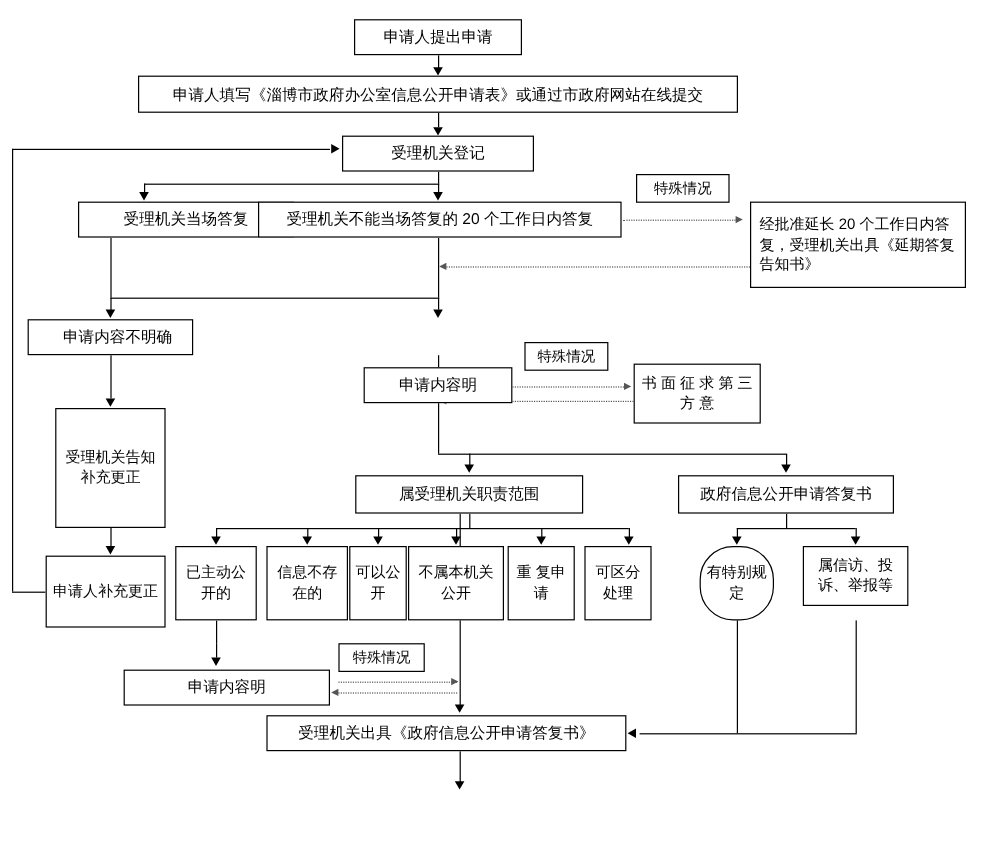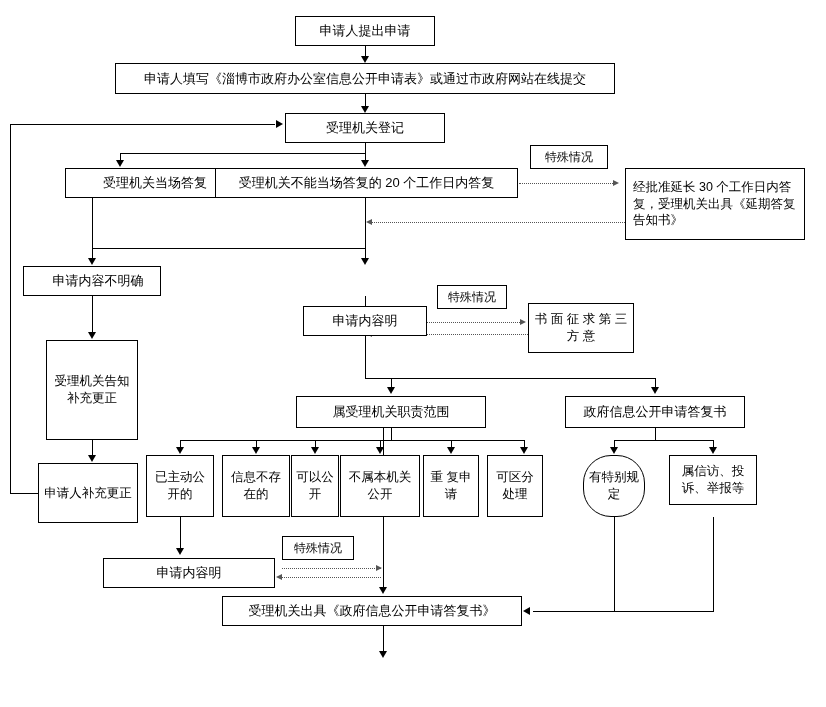--- a/index.html
+++ b/index.html
@@ -106,21 +106,21 @@
   <div class="node" style="left:115px; top:63px; width:500px; height:31px;">申请人填写《淄博市政府办公室信息公开申请表》或通过市政府网站在线提交</div>
 
   <div class="node" style="left:285px; top:113px; width:160px; height:30px;">受理机关登记</div>
 
   <div class="node" style="left:30px; top:168px; width:180px; height:30px;margin-left:35px;">受理机关当场答复</div>
 
   <div class="node" style="left:215px; top:168px; width:303px; height:30px;">受理机关不能当场答复的 20 个工作日内答复</div>
 
   <div class="label" style="left:530px; top:145px; width:78px; height:24px;">特殊情况</div>
 
-  <div class="node small" style="left:625px; top:168px; width:180px; height:72px; justify-content:flex-start; text-align:left; padding-left:7px;">经批准延长 30 个工作日内答复，受理机关出具《延期答复告知书》</div>
+  <div class="node small" style="left:625px; top:168px; width:180px; height:72px; justify-content:flex-start; text-align:left; padding-left:7px;">经批准延长 20 个工作日内答复，受理机关出具《延期答复告知书》</div>
 
   <div class="node" style="left:23px; top:266px; width:138px; height:30px;padding-left:16px;">申请内容不明确</div>
 
   <div class="node" style="left:303px; top:266px; width:124px; height:30px;margin-top:40px;">申请内容明</div>
 
   <div class="label" style="left:437px; top:285px; width:70px; height:24px;">特殊情况</div>
 
   <div class="node small" style="left:528px; top:303px; width:106px; height:50px;">书 面 征 求 第 三 方 意</div>
 
   <div class="node small" style="left:46px; top:340px; width:92px; height:100px;">受理机关告知补充更正</div>

